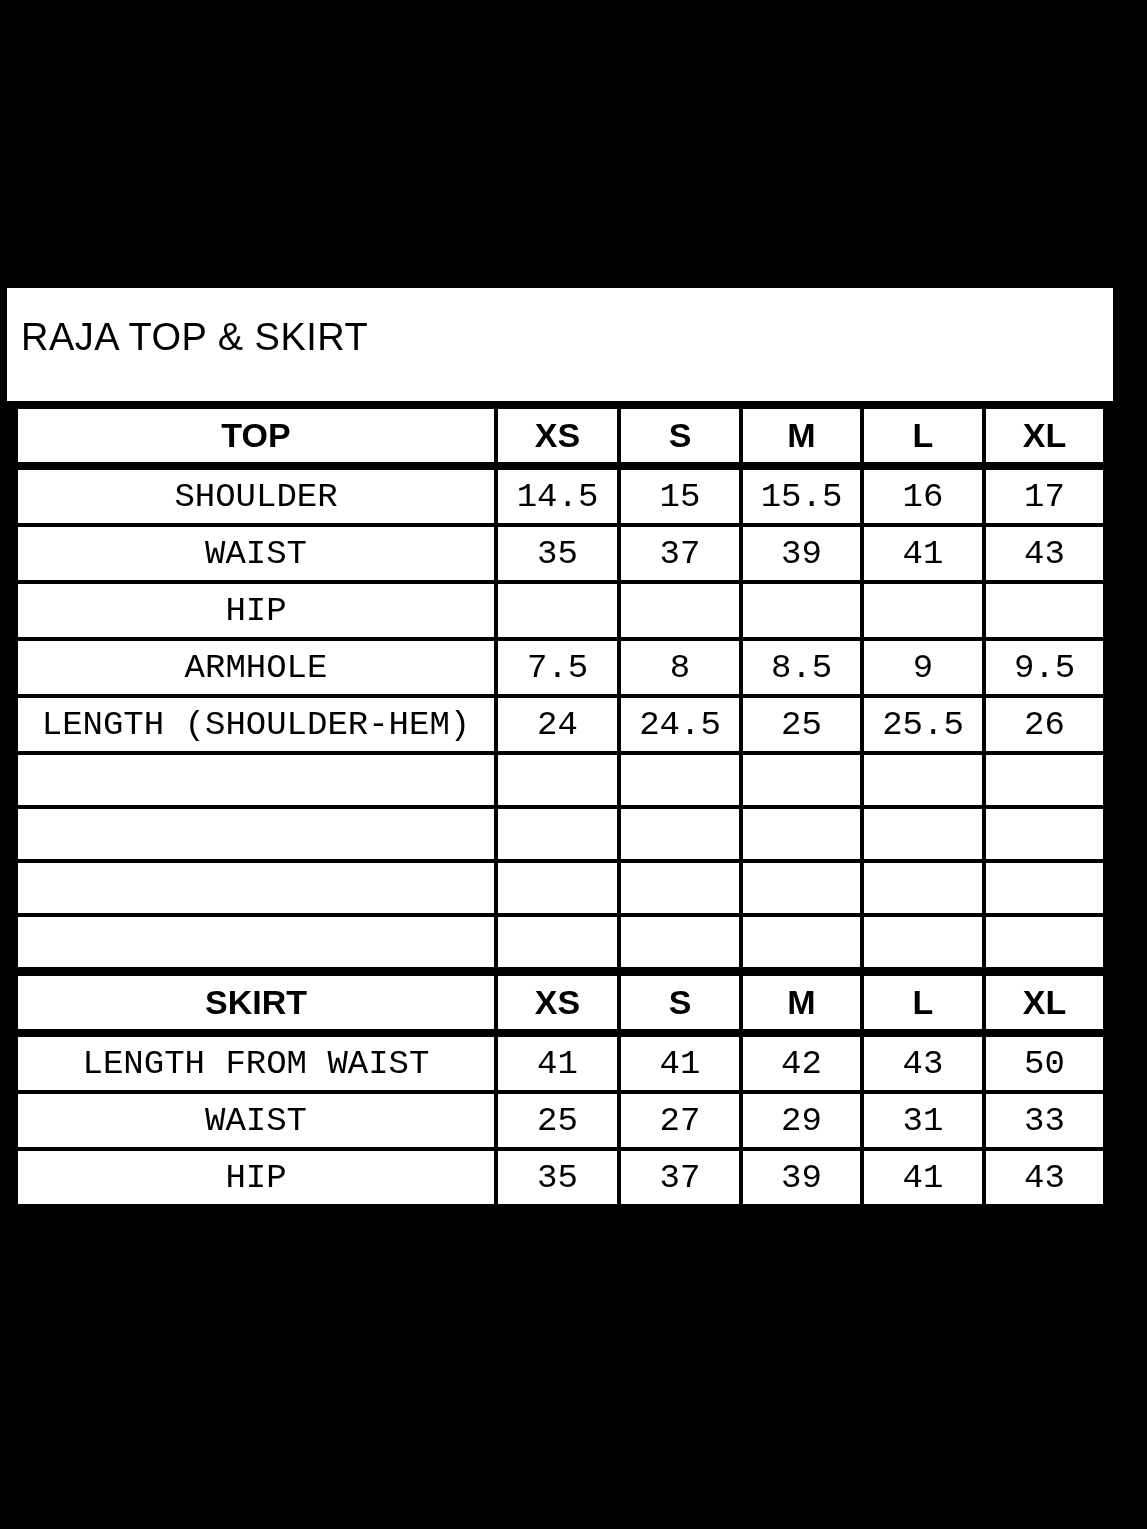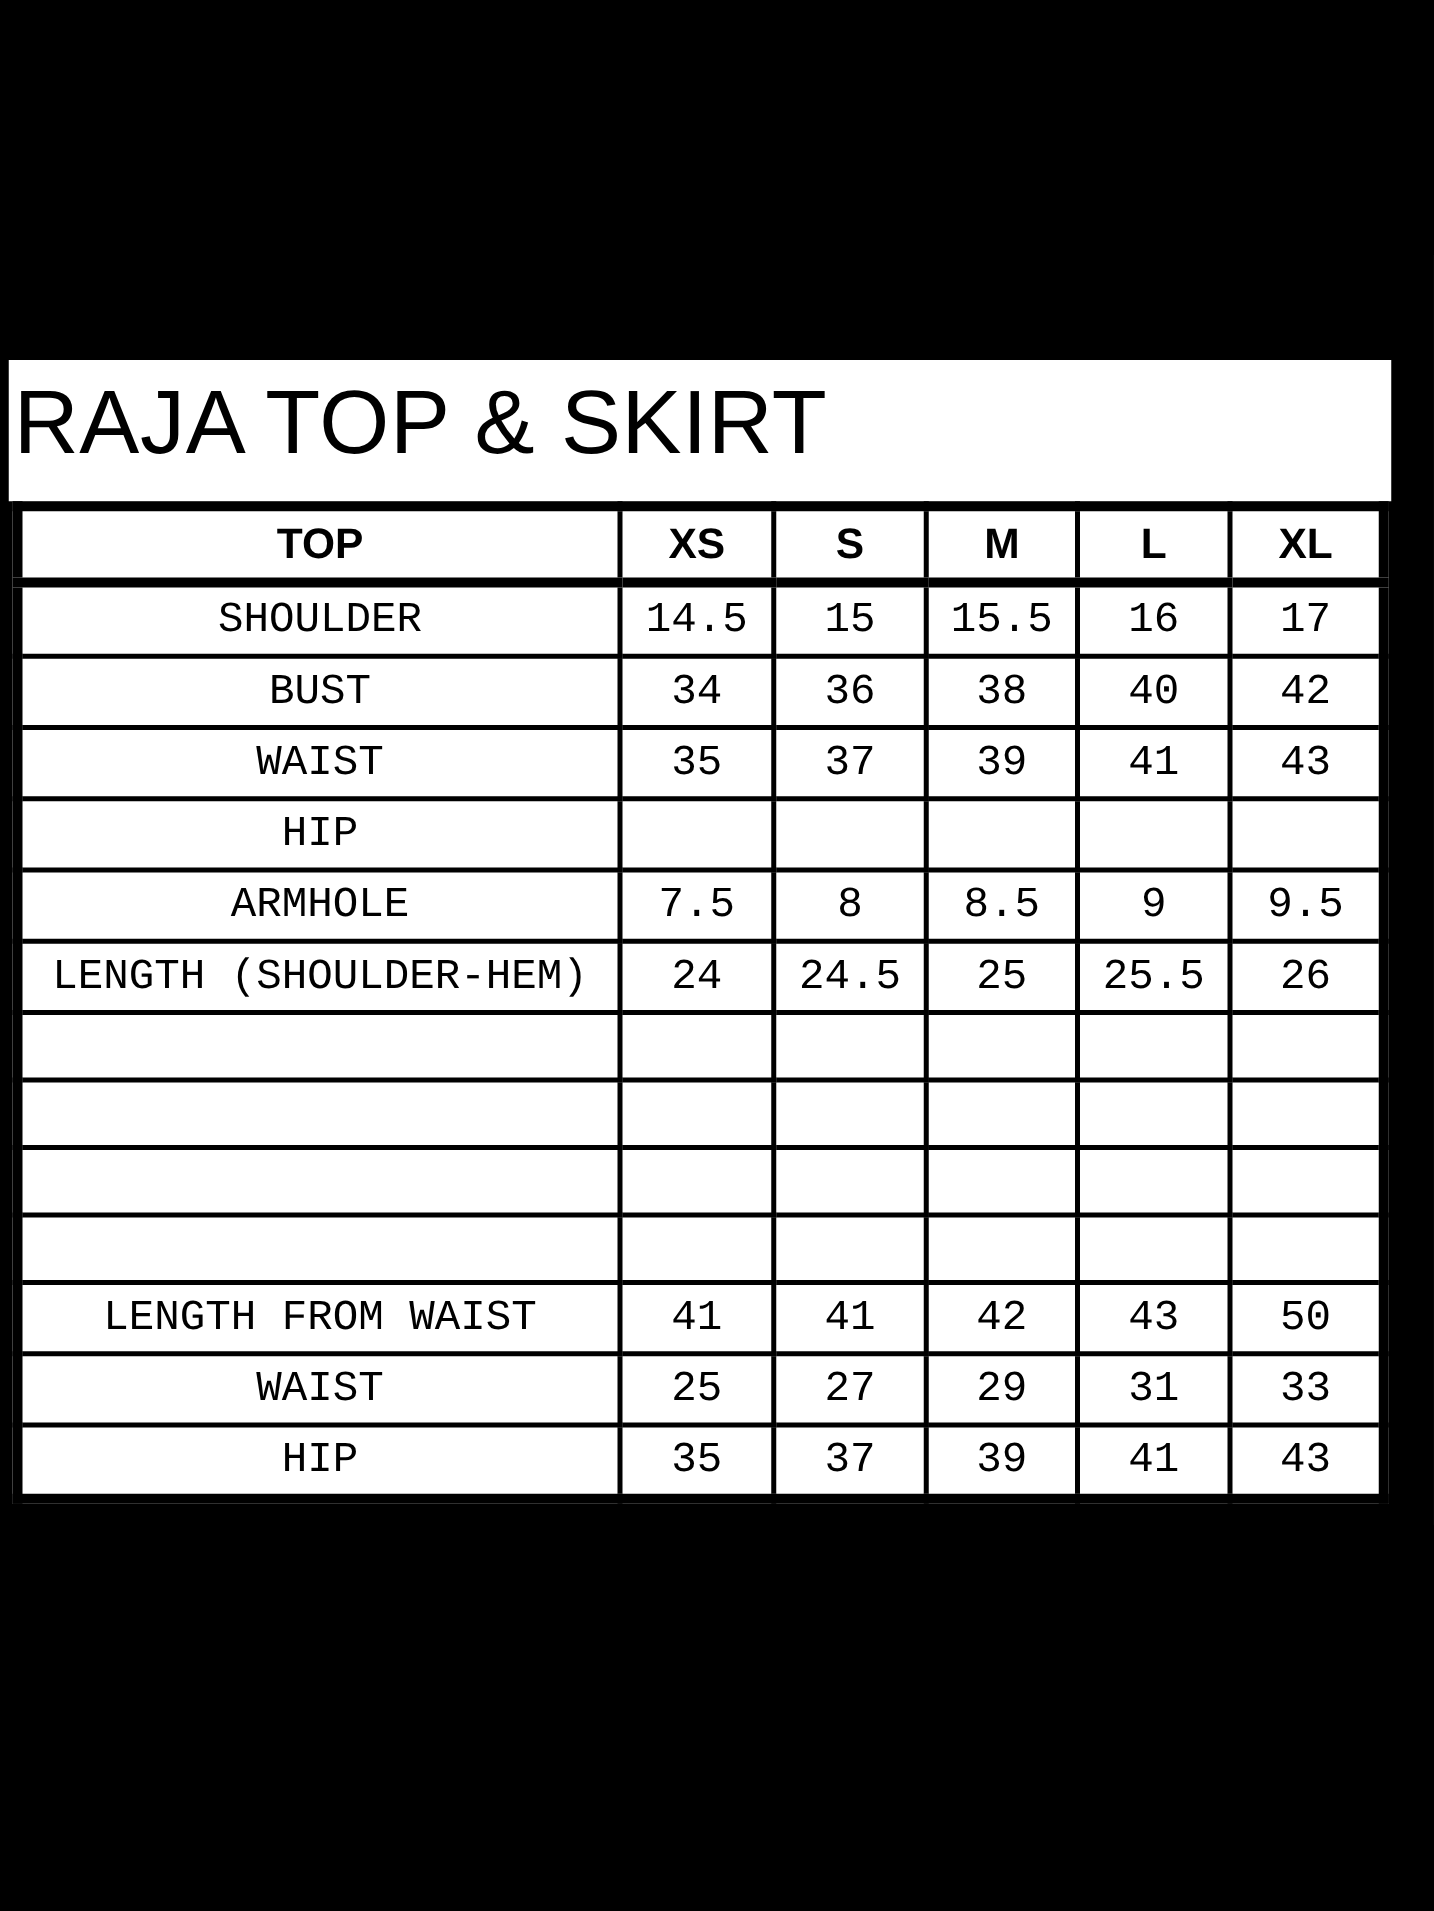--- a/index.html
+++ b/index.html
@@ -21,22 +21,22 @@
     top: 288px;
     width: 1106px;
     height: 113px;
     background: #ffffff;
     display: flex;
     align-items: center;
   }
   .title-text {
     position: relative;
     top: -7px;
-    padding-left: 4px;
-    font-size: 72px;
+    padding-left: 14px;
+    font-size: 38px;
     font-weight: 400;
     color: #000000;
     letter-spacing: 0.5px;
     white-space: nowrap;
   }
   .table-wrap {
     position: absolute;
     left: 10px;
     top: 401px;
     width: 1093px;
@@ -105,28 +105,20 @@
           </tr>
           <tr class="drow">
             <td>SHOULDER</td>
             <td>14.5</td>
             <td>15</td>
             <td>15.5</td>
             <td>16</td>
             <td>17</td>
           </tr>
           <tr class="drow">
-            <td>BUST</td>
-            <td>34</td>
-            <td>36</td>
-            <td>38</td>
-            <td>40</td>
-            <td>42</td>
-          </tr>
-          <tr class="drow">
             <td>WAIST</td>
             <td>35</td>
             <td>37</td>
             <td>39</td>
             <td>41</td>
             <td>43</td>
           </tr>
           <tr class="drow">
             <td>HIP</td>
             <td></td>
@@ -176,20 +168,28 @@
             <td></td>
           </tr>
           <tr class="erow">
             <td></td>
             <td></td>
             <td></td>
             <td></td>
             <td></td>
             <td></td>
           </tr>
+          <tr class="hrow section-start">
+            <th>SKIRT</th>
+            <th>XS</th>
+            <th>S</th>
+            <th>M</th>
+            <th>L</th>
+            <th>XL</th>
+          </tr>
           <tr class="drow">
             <td>LENGTH FROM WAIST</td>
             <td>41</td>
             <td>41</td>
             <td>42</td>
             <td>43</td>
             <td>50</td>
           </tr>
           <tr class="drow">
             <td>WAIST</td>

